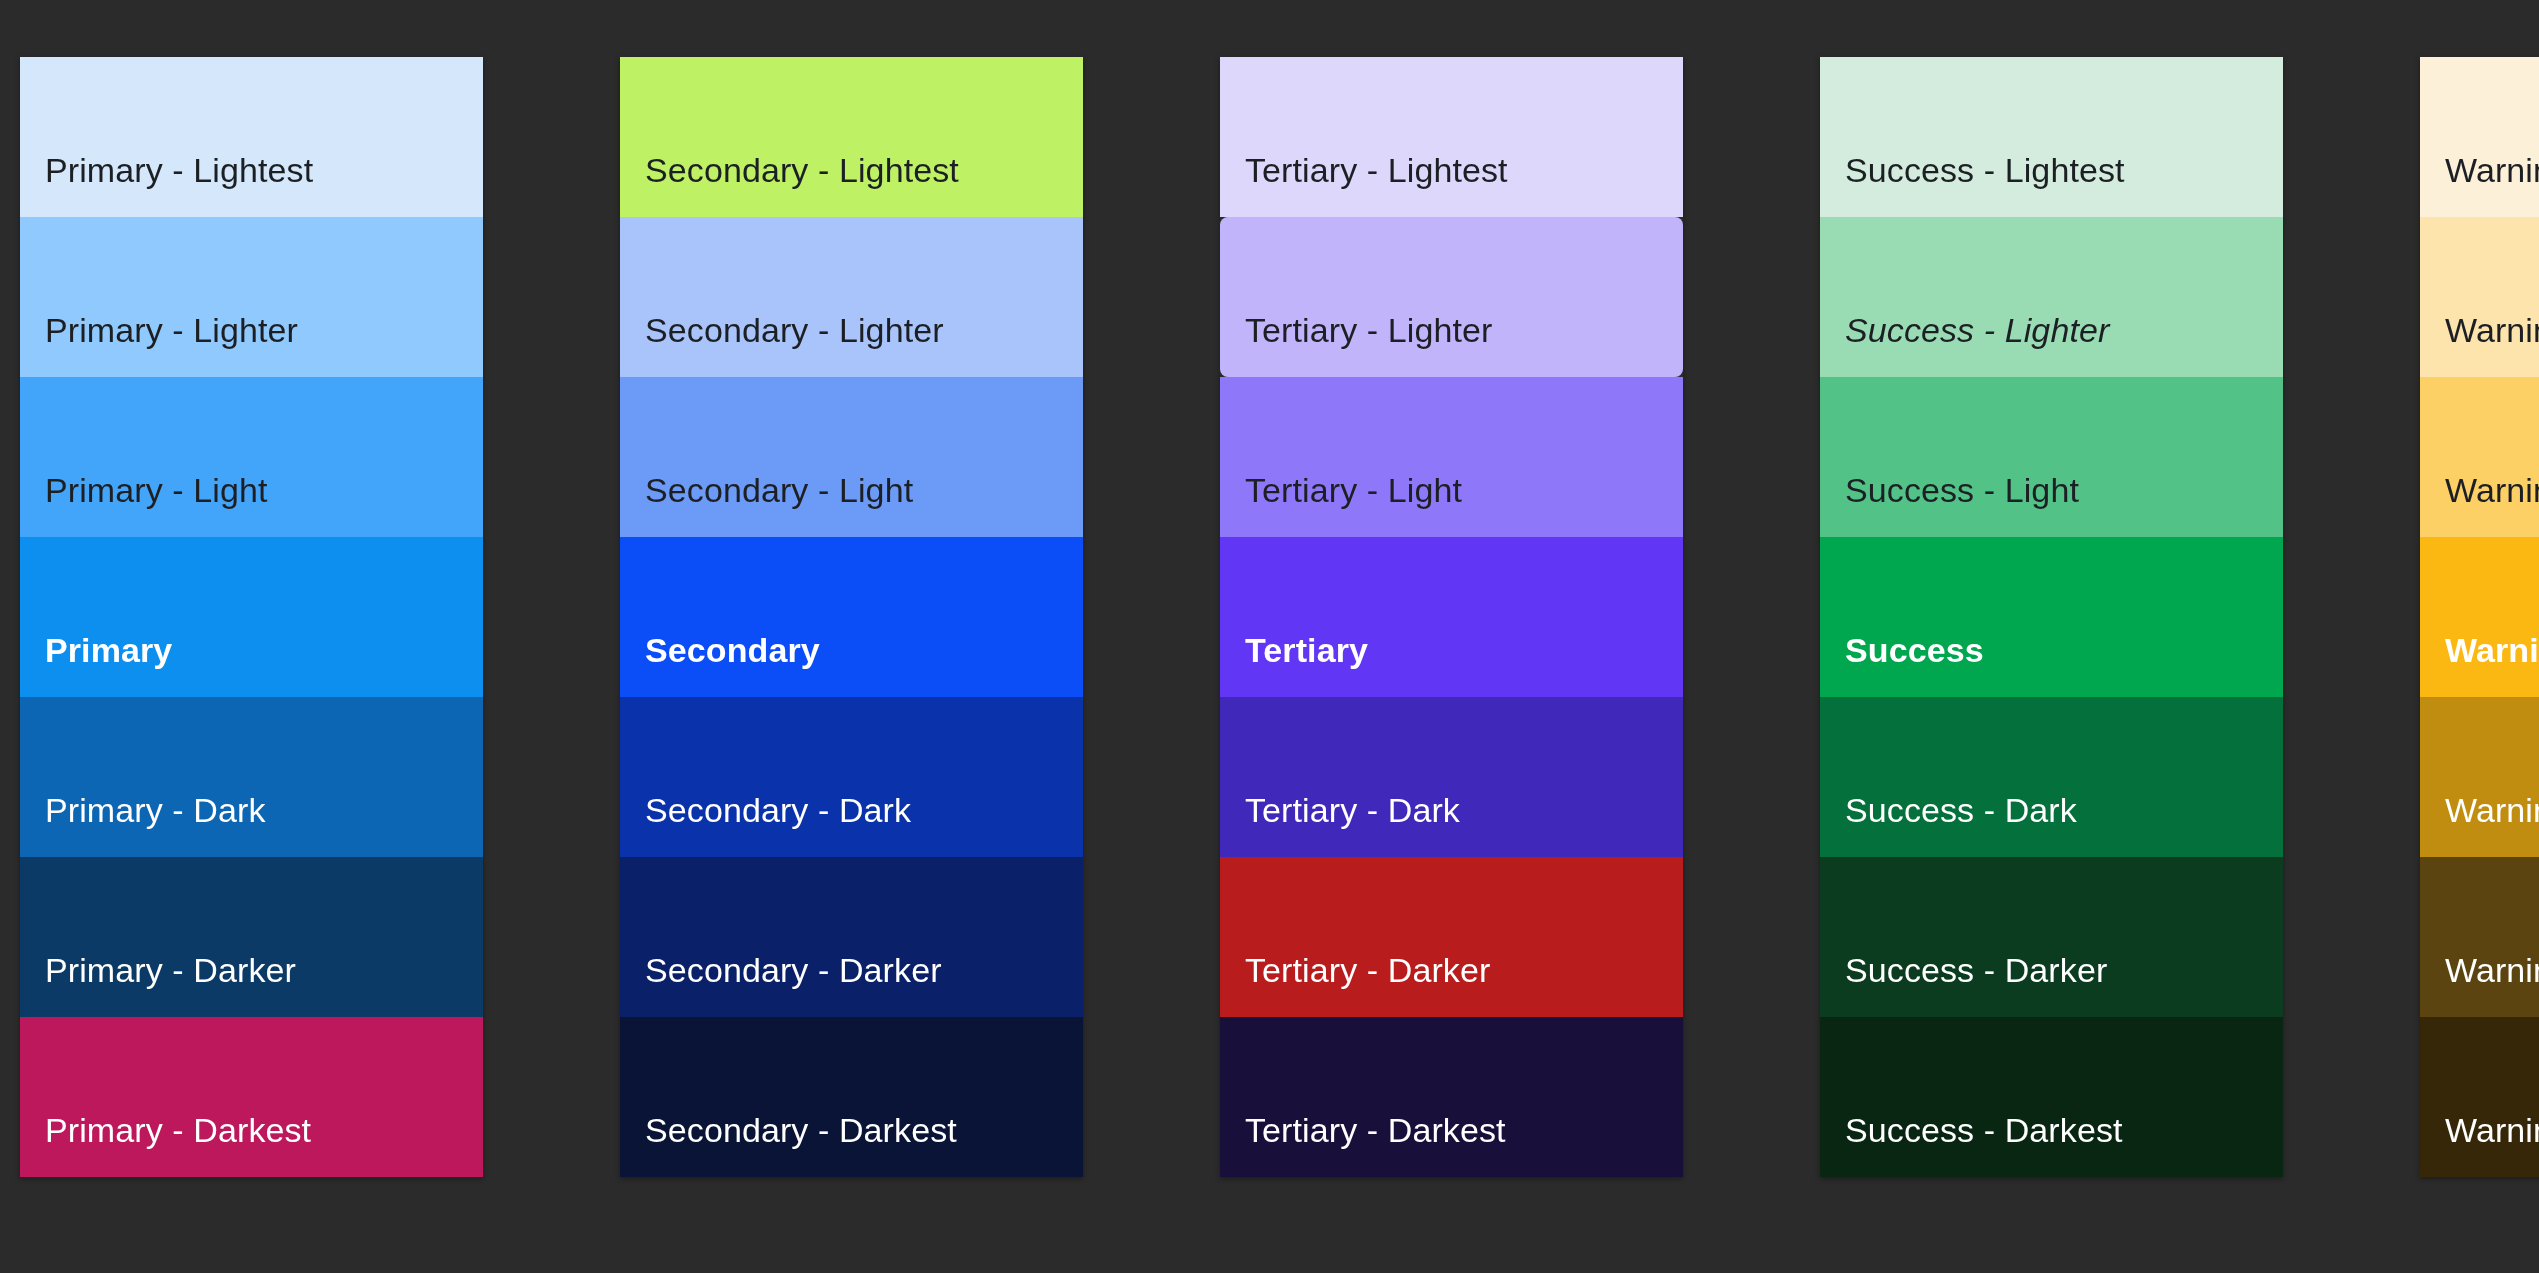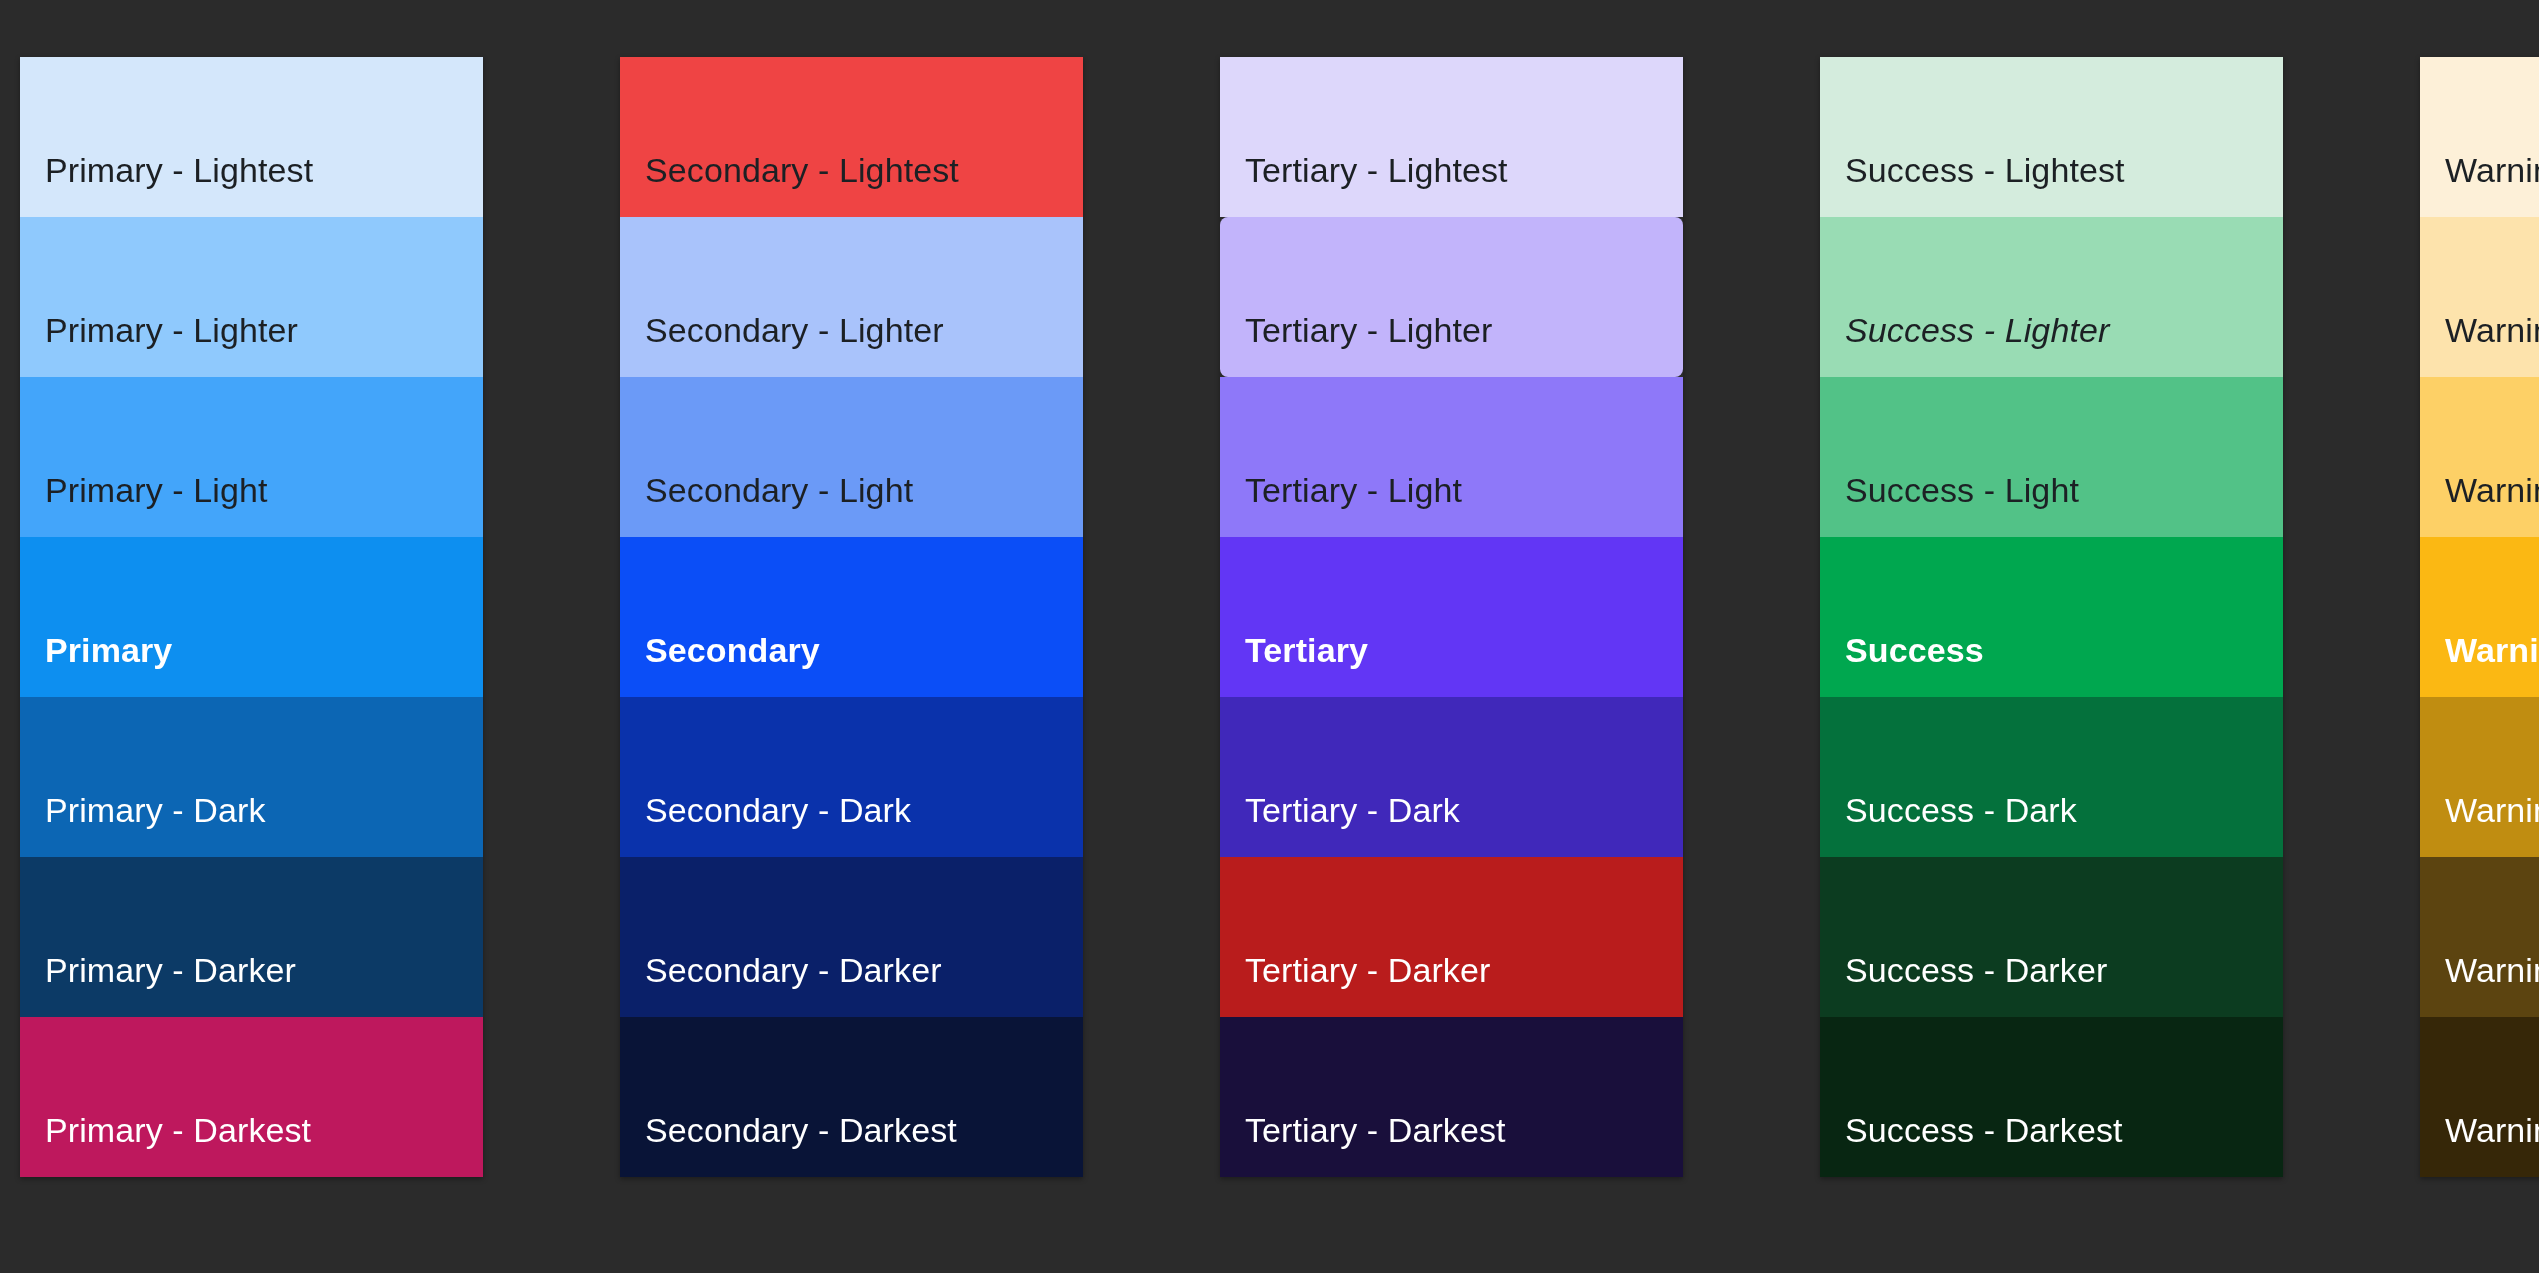--- a/index.html
+++ b/index.html
@@ -74,21 +74,21 @@
         <span class="swatch-label">Primary - Dark</span>
       </div>
       <div class="swatch text-light" style="background: rgb(12, 58, 102); height: 160px;">
         <span class="swatch-label">Primary - Darker</span>
       </div>
       <div class="swatch text-light" style="background: #be185d; height: 160px;">
         <span class="swatch-label">Primary - Darkest</span>
       </div>
     </div>
     <div class="palette-column" style="width: 463px; flex-basis: 463px;">
-      <div class="swatch text-dark" style="background: #ef4444; height: 160px;">
+      <div class="swatch text-dark" style="background: #bef264; height: 160px;">
         <span class="swatch-label">Secondary - Lightest</span>
       </div>
       <div class="swatch text-dark" style="background: rgb(169, 195, 251); height: 160px;">
         <span class="swatch-label">Secondary - Lighter</span>
       </div>
       <div class="swatch text-dark" style="background: rgb(107, 154, 247); height: 160px;">
         <span class="swatch-label">Secondary - Light</span>
       </div>
       <div class="swatch text-light is-base" style="background: rgb(11, 78, 247); height: 160px;">
         <span class="swatch-label">Secondary</span>

